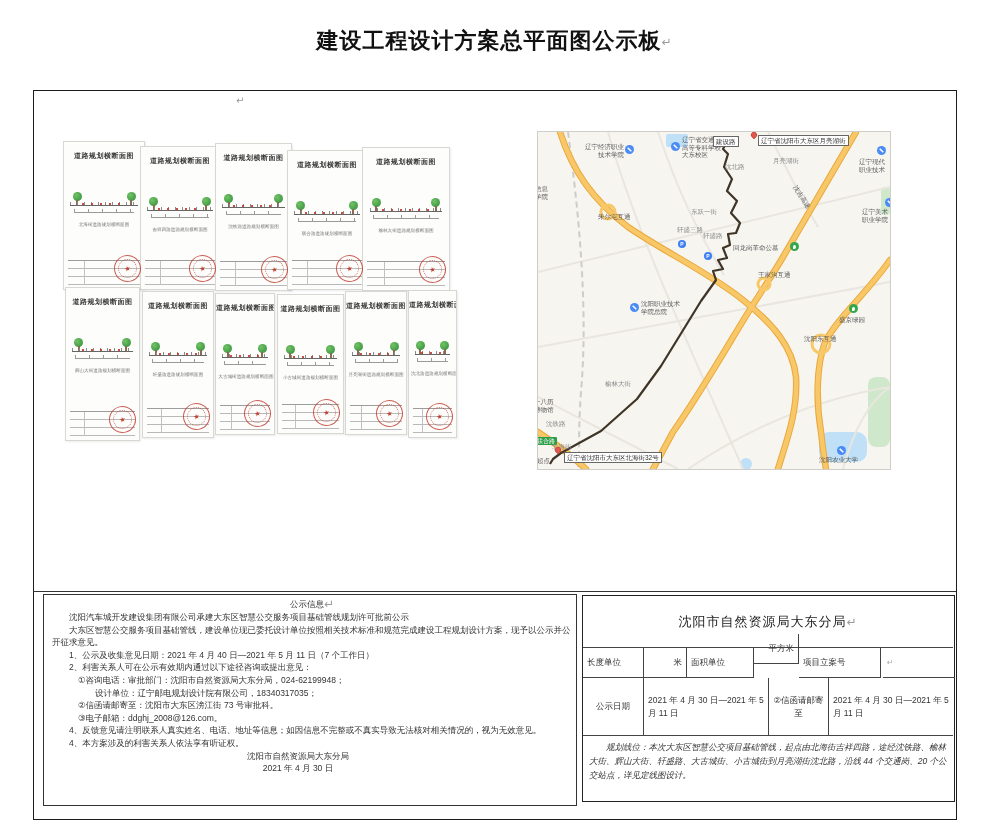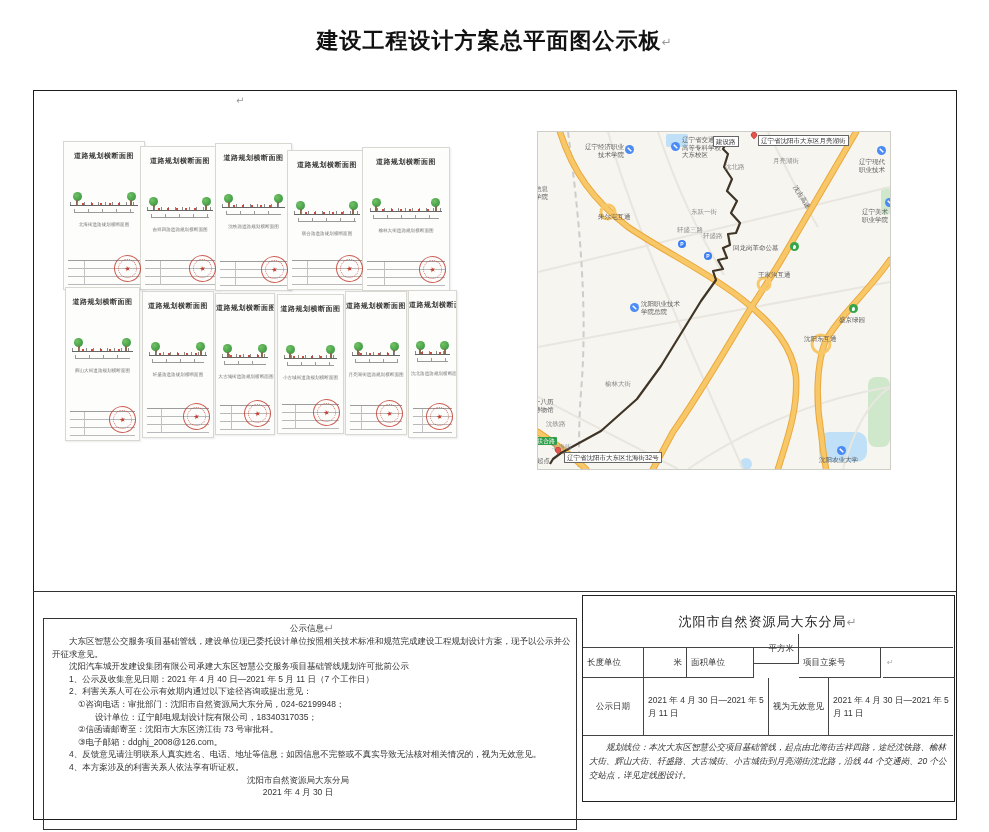--- a/index.html
+++ b/index.html
@@ -40,21 +40,21 @@
   .pin{position:absolute;width:8px;height:8px;z-index:5;}
   .pin::before{content:"";position:absolute;left:1px;top:0;width:6px;height:6px;border-radius:50% 50% 50% 0;transform:rotate(-45deg);background:#e2574c;box-shadow:0 0 0 .5px #b33a31 inset;}
   .poi{position:absolute;width:9px;height:9px;border-radius:50%;z-index:3;display:flex;align-items:center;justify-content:center;}
   .poi-edu{background:#4b8bf5;}
   .poi-edu::before{content:"";width:5px;height:3px;background:#fff;transform:rotate(45deg) scaleY(.5);}
   .poi-park{background:#34a64c;}
   .poi-park::before{content:"";width:3px;height:4px;background:#fff;border-radius:50% 50% 50% 0;}
   .poi-transit{background:#3c7ef3;width:8px;height:8px;color:#fff;font-size:5px;font-weight:bold;}
   .rot{transform:rotate(57deg);transform-origin:left top;}
   
-  #notice{left:43px;top:594px;width:534px;height:212px;border:1px solid #333;font-size:8.5px;line-height:12.6px;color:#333;padding:3px 4px 0 8px;box-sizing:border-box;margin-top:24px;}
+  #notice{left:43px;top:594px;width:534px;height:212px;border:1px solid #333;font-size:8.5px;line-height:12.6px;color:#333;padding:3px 4px 0 8px;box-sizing:border-box;}
   .nl{white-space:nowrap;overflow:hidden;}
   .nl.wrap{white-space:normal;}
   .center{text-align:center;}
   .i2{padding-left:17px;} .i3{padding-left:26px;} .i5{padding-left:43px;}
   .sign{text-align:center;padding-right:28px;}
   
   #tbl{left:582px;top:595px;width:373px;height:207px;border:1.5px solid #222;box-sizing:border-box;font-size:8.5px;color:#333;}
   .cell{position:absolute;box-sizing:border-box;border-right:1px solid #444;border-bottom:1px solid #444;display:flex;align-items:center;padding:0 4px;}
   .noR{border-right:none;}
   .cright{justify-content:flex-end;} .ccenter{justify-content:center;}
@@ -329,22 +329,22 @@
   <div class="mlabel mroad" style="left:14px;top:311px">北海街</div>
   <span class="pin" style="left:16px;top:315px"></span>
   <div class="mlabel" style="left:-1px;top:325px">起点</div>
   <div class="mbox" style="left:26px;top:320px">辽宁省沈阳市大东区北海街32号</div>
   <span class="poi poi-edu" style="left:299px;top:314px"></span>
   <div class="mlabel" style="left:281px;top:324px">沈阳农业大学</div>
 </div>
 
 <div class="abs" id="notice">
   <div class="nl center"><span>公示信息</span><span class="pilcrow">↵</span></div>
+  <div class="nl i2">沈阳汽车城开发建设集团有限公司承建大东区智慧公交服务项目基础管线规划许可批前公示</div>
   <div class="nl wrap" style="text-indent:17px">大东区智慧公交服务项目基础管线，建设单位现已委托设计单位按照相关技术标准和规范完成建设工程规划设计方案，现予以公示并公开征求意见。</div>
-  <div class="nl i2">沈阳汽车城开发建设集团有限公司承建大东区智慧公交服务项目基础管线规划许可批前公示</div>
   <div class="nl i2">1、公示及收集意见日期：2021 年 4 月 40 日—2021 年 5 月 11 日（7 个工作日）</div>
   <div class="nl i2">2、利害关系人可在公示有效期内通过以下途径咨询或提出意见：</div>
   <div class="nl i3">①咨询电话：审批部门：沈阳市自然资源局大东分局，024-62199948；</div>
   <div class="nl i5">设计单位：辽宁邮电规划设计院有限公司，18340317035；</div>
   <div class="nl i3">②信函请邮寄至：沈阳市大东区滂江街 73 号审批科。</div>
   <div class="nl i3">③电子邮箱：ddghj_2008@126.com。</div>
   <div class="nl wrap i2">4、反馈意见请注明联系人真实姓名、电话、地址等信息；如因信息不完整或不真实导致无法核对相关情况的，视为无效意见。</div>
   <div class="nl i2">4、本方案涉及的利害关系人依法享有听证权。</div>
   <div class="nl sign">沈阳市自然资源局大东分局</div>
   <div class="nl sign">2021 年 4 月 30 日</div>
@@ -358,19 +358,19 @@
 
   <div class="cell" style="left:0;top:52px;width:61px;height:30px">长度单位</div>
   <div class="cell cright" style="left:61px;top:52px;width:43px;height:30px">米</div>
   <div class="cell" style="left:104px;top:52px;width:67px;height:30px">面积单位</div>
   <div class="cell cright" style="left:171px;top:38px;width:45px;height:30px">平方米</div>
   <div class="cell" style="left:216px;top:52px;width:82px;height:30px">项目立案号</div>
   <div class="cell noR small-pilcrow" style="left:298px;top:52px;width:72px;height:30px;color:#aaa;font-size:8px">↵</div>
 
   <div class="cell ccenter" style="left:0;top:82px;width:61px;height:58px">公示日期</div>
   <div class="cell" style="left:61px;top:82px;width:125px;height:58px;white-space:normal;line-height:13px">2021 年 4 月 30 日—2021 年 5 月 11 日</div>
-  <div class="cell ccenter" style="left:186px;top:82px;width:60px;height:58px;white-space:normal;line-height:13px;text-align:center">视为无效意见</div>
+  <div class="cell ccenter" style="left:186px;top:82px;width:60px;height:58px;white-space:normal;line-height:13px;text-align:center">②信函请邮寄至</div>
   <div class="cell noR" style="left:246px;top:82px;width:124px;height:58px;white-space:normal;line-height:13px">2021 年 4 月 30 日—2021 年 5 月 11 日</div>
 
   <div class="abs" id="row4">
     <div class="para">规划线位：本次大东区智慧公交项目基础管线，起点由北海街吉祥四路，途经沈铁路、榆林大街、辉山大街、轩盛路、大古城街、小古城街到月亮湖街沈北路，沿线 44 个交通岗、20 个公交站点，详见定线图设计。</div>
   </div>
 </div>
 
 </body></html>

